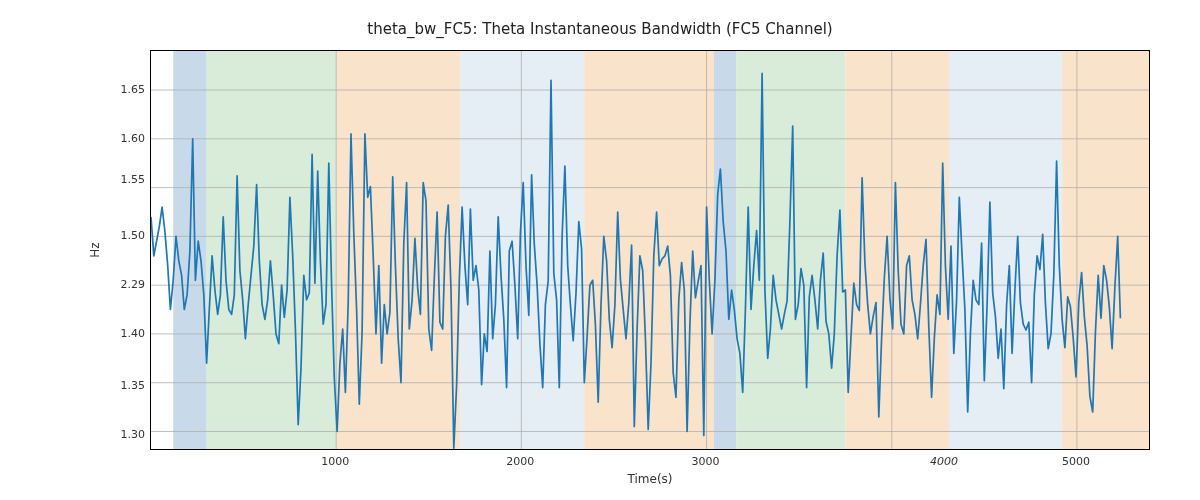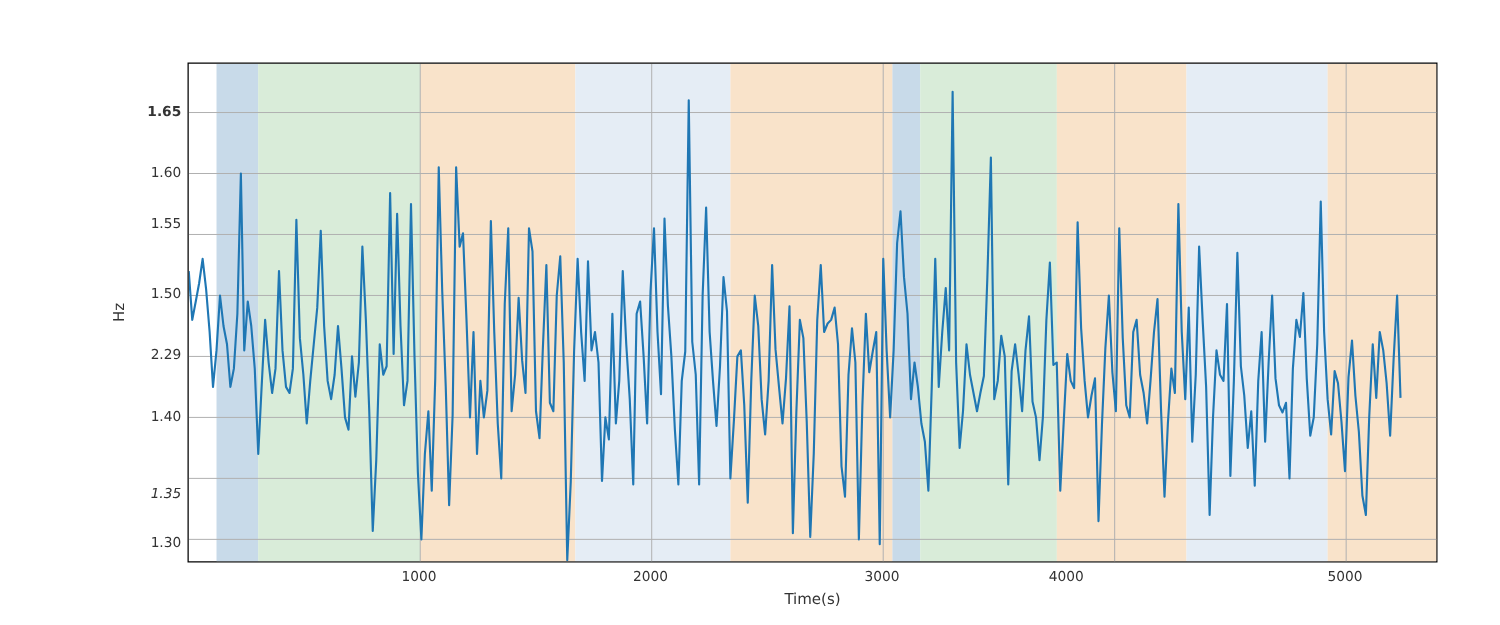--- a/index.html
+++ b/index.html
@@ -59,20 +59,21 @@
     white-space: nowrap;
   }
   .ytick { right: 1055px; text-align: right; width: 60px; transform: translateY(-50%);}
   .xtick { top: 455px; transform: translateX(-50%);}
 </style>
 </head>
 <body>
 
 <div class="figure">
 
+  <div class="title">theta_bw_FC5: Theta Instantaneous Bandwidth (FC5 Channel)</div>
 
   <div class="ylabel">Hz</div>
 
   <div class="axes">
     <svg id="plot-svg" width="1000" height="400">
         <rect x="22.22222222222222" y="0" width="33.33333333333333" height="400" fill="#b6cee2" fill-opacity="0.75"></rect>
         <rect x="55.55555555555555" y="0" width="129.62962962962962" height="400" fill="#cce6cc" fill-opacity="0.75"></rect>
         <rect x="185.18518518518516" y="0" width="124.07407407407408" height="400" fill="#f7d9b8" fill-opacity="0.75"></rect>
         <rect x="309.25925925925924" y="0" width="124.07407407407413" height="400" fill="#dce7f2" fill-opacity="0.75"></rect>
         <rect x="433.33333333333337" y="0" width="129.62962962962968" height="400" fill="#f7d9b8" fill-opacity="0.75"></rect>
@@ -95,29 +96,29 @@
         <line x1="0" y1="87.80487804878038" x2="1000" y2="87.80487804878038" stroke="#b0b0b0" stroke-width="0.8"></line>
         <line x1="0" y1="39.024390243902474" x2="1000" y2="39.024390243902474" stroke="#b0b0b0" stroke-width="0.8"></line>
         <path d="M0.0 165.9 L2.8 204.9 L5.6 190.2 L8.3 175.6 L11.1 156.1 L13.9 180.5 L16.7 214.6 L19.4 258.5 L22.2 229.3 L25.0 185.4 L27.8 209.8 L30.6 224.4 L33.3 258.5 L36.1 243.9 L38.9 200.0 L41.7 87.8 L44.4 229.3 L47.2 190.2 L50.0 209.8 L52.8 243.9 L55.6 312.2 L58.3 258.5 L61.1 204.9 L63.9 239.0 L66.7 263.4 L69.4 243.9 L72.2 165.9 L75.0 229.3 L77.8 258.5 L80.6 263.4 L83.3 243.9 L86.1 124.9 L88.9 219.5 L91.7 248.8 L94.4 287.8 L97.2 253.7 L100.0 224.4 L102.8 195.1 L105.6 133.7 L108.3 209.8 L111.1 253.7 L113.9 268.3 L116.7 248.8 L119.4 209.8 L122.2 243.9 L125.0 282.9 L127.8 292.7 L130.6 234.1 L133.3 266.3 L136.1 239.0 L138.9 146.3 L141.7 204.9 L144.4 278.0 L147.2 373.7 L150.0 317.1 L152.8 224.4 L155.6 248.8 L158.3 242.0 L161.1 103.4 L163.9 232.2 L166.7 120.0 L169.4 209.8 L172.2 273.2 L175.0 253.7 L177.8 112.2 L180.6 234.1 L183.3 326.8 L186.1 380.5 L188.9 312.2 L191.7 278.0 L194.4 341.5 L197.2 251.7 L200.0 82.9 L202.8 182.4 L205.6 258.5 L208.3 353.2 L211.1 281.0 L213.9 82.9 L216.7 146.3 L219.4 135.6 L222.2 204.9 L225.0 282.9 L227.8 214.6 L230.6 312.2 L233.3 253.7 L236.1 282.9 L238.9 261.5 L241.7 125.9 L244.4 214.6 L247.2 287.8 L250.0 331.7 L252.8 192.2 L255.6 131.7 L258.3 278.0 L261.1 248.8 L263.9 187.3 L266.7 237.1 L269.4 263.4 L272.2 131.7 L275.0 150.2 L277.8 278.0 L280.6 299.5 L283.3 227.3 L286.1 161.0 L288.9 271.2 L291.7 278.0 L294.4 185.4 L297.2 154.1 L300.0 239.0 L302.8 397.1 L305.6 334.6 L308.3 229.3 L311.1 156.1 L313.9 214.6 L316.7 253.7 L319.4 158.0 L322.2 229.3 L325.0 214.6 L327.8 239.0 L330.6 333.7 L333.3 282.9 L336.1 300.5 L338.9 200.0 L341.7 287.8 L344.4 253.7 L347.2 165.9 L350.0 224.4 L352.8 268.3 L355.6 336.6 L358.3 200.0 L361.1 190.2 L363.9 234.1 L366.7 287.8 L369.4 182.4 L372.2 131.7 L375.0 214.6 L377.8 264.4 L380.6 123.9 L383.3 193.2 L386.1 234.1 L388.9 292.7 L391.7 336.6 L394.4 253.7 L397.2 230.2 L400.0 29.3 L402.8 222.4 L405.6 248.8 L408.3 336.6 L411.1 185.4 L413.9 115.1 L416.7 214.6 L419.4 253.7 L422.2 289.8 L425.0 242.0 L427.8 170.7 L430.6 198.0 L433.3 331.7 L436.1 285.9 L438.9 234.1 L441.7 229.3 L444.4 273.2 L447.2 351.2 L450.0 253.7 L452.8 185.4 L455.6 209.8 L458.3 268.3 L461.1 296.6 L463.9 253.7 L466.7 161.0 L469.4 228.3 L472.2 258.5 L475.0 287.8 L477.8 251.7 L480.6 194.1 L483.3 375.6 L486.1 278.0 L488.9 204.9 L491.7 219.5 L494.4 286.8 L497.2 378.5 L500.0 312.2 L502.8 204.9 L505.6 161.0 L508.3 214.6 L511.1 207.8 L513.9 204.9 L516.7 195.1 L519.4 224.4 L522.2 322.0 L525.0 346.3 L527.8 248.8 L530.6 211.7 L533.3 239.0 L536.1 380.5 L538.9 273.2 L541.7 200.0 L544.4 246.8 L547.2 230.2 L550.0 214.6 L552.8 384.4 L555.6 156.1 L558.3 229.3 L561.1 282.9 L563.9 229.3 L566.7 143.4 L569.4 118.0 L572.2 170.7 L575.0 200.0 L577.8 268.3 L580.6 239.0 L583.3 258.5 L586.1 287.8 L588.9 302.4 L591.7 341.5 L594.4 258.5 L597.2 156.1 L600.0 258.5 L602.8 214.6 L605.6 179.5 L608.3 229.3 L611.1 22.4 L613.9 239.0 L616.7 307.3 L619.4 278.0 L622.2 224.4 L625.0 248.8 L627.8 263.4 L630.6 278.0 L633.3 263.4 L636.1 249.8 L638.9 170.7 L641.7 75.1 L644.4 268.3 L647.2 253.7 L650.0 217.6 L652.8 234.1 L655.6 336.6 L658.3 245.9 L661.1 224.4 L663.9 248.8 L666.7 278.0 L669.4 229.3 L672.2 202.0 L675.0 270.2 L677.8 282.9 L680.6 317.1 L683.3 282.9 L686.1 204.9 L688.9 159.0 L691.7 241.0 L694.4 239.0 L697.2 341.5 L700.0 285.9 L702.8 232.2 L705.6 253.7 L708.3 259.5 L711.1 126.8 L713.9 211.7 L716.7 253.7 L719.4 282.9 L722.2 265.4 L725.0 251.7 L727.8 365.9 L730.6 287.8 L733.3 227.3 L736.1 185.4 L738.9 246.8 L741.7 278.0 L744.4 131.7 L747.2 219.5 L750.0 273.2 L752.8 282.9 L755.6 214.6 L758.3 204.9 L761.1 248.8 L763.9 263.4 L766.7 287.8 L769.4 253.7 L772.2 214.6 L775.0 188.3 L777.8 276.1 L780.6 346.3 L783.3 287.8 L786.1 243.9 L788.9 263.4 L791.7 112.2 L794.4 214.6 L797.2 268.3 L800.0 195.1 L802.8 302.4 L805.6 248.8 L808.3 146.3 L811.1 204.9 L813.9 258.5 L816.7 361.0 L819.4 282.9 L822.2 229.3 L825.0 248.8 L827.8 253.7 L830.6 192.2 L833.3 329.8 L836.1 253.7 L838.9 151.2 L841.7 242.0 L844.4 265.4 L847.2 307.3 L850.0 278.0 L852.8 337.6 L855.6 253.7 L858.3 214.6 L861.1 302.4 L863.9 239.0 L866.7 185.4 L869.4 251.7 L872.2 273.2 L875.0 279.0 L877.8 271.2 L880.6 331.7 L883.3 243.9 L886.1 204.9 L888.9 218.5 L891.7 183.4 L894.4 251.7 L897.2 297.6 L900.0 282.9 L902.8 224.4 L905.6 110.2 L908.3 214.6 L911.1 268.3 L913.9 296.6 L916.7 245.9 L919.4 255.6 L922.2 286.8 L925.0 325.9 L927.8 250.7 L930.6 221.5 L933.3 265.4 L936.1 294.6 L938.9 345.4 L941.7 361.0 L944.4 282.0 L947.2 224.4 L950.0 267.3 L952.8 214.6 L955.6 229.3 L958.3 255.6 L961.1 297.6 L963.9 236.1 L966.7 185.4 L969.4 267.3 L972.2 NaN L975.0 NaN L977.8 NaN L980.6 NaN L983.3 NaN L986.1 NaN L988.9 NaN L991.7 NaN L994.4 NaN L997.2 NaN " fill="none" stroke="#1f77b4" stroke-width="1.7" stroke-linejoin="round"></path>
       </svg>
   </div>
 
   <div class="xlabel">Time(s)</div>
 
   <div id="yticks">
       <div class="tick-label ytick" style="top: 434px;">1.30</div>
-      <div class="tick-label ytick" style="top: 395px; font-style: italic;">1.35</div>
+      <div class="tick-label ytick" style="top: 385px;">1.35</div>
       <div class="tick-label ytick" style="top: 332.927px;">1.40</div>
       <div class="tick-label ytick" style="top: 284.146px;">2.29</div>
       <div class="tick-label ytick" style="top: 235.366px; text-align: right;">1.50</div>
       <div class="tick-label ytick" style="top: 179px;">1.55</div>
       <div class="tick-label ytick" style="top: 137.805px;">1.60</div>
-      <div class="tick-label ytick" style="top: 89.0244px; font-weight: bold;">1.65</div>
+      <div class="tick-label ytick" style="top: 89.0244px;">1.65</div>
     </div>
   <div id="xticks">
       <div class="tick-label xtick" style="left: 335.185px;">1000</div>
       <div class="tick-label xtick" style="left: 520.37px;">2000</div>
       <div class="tick-label xtick" style="left: 705.556px; text-align: right;">3000</div>
-      <div class="tick-label xtick" style="left: 853px;">4000</div>
+      <div class="tick-label xtick" style="left: 944px; font-style: italic;">4000</div>
       <div class="tick-label xtick" style="left: 1075.93px;">5000</div>
     </div>
 
 </div>
 
 </body></html>

